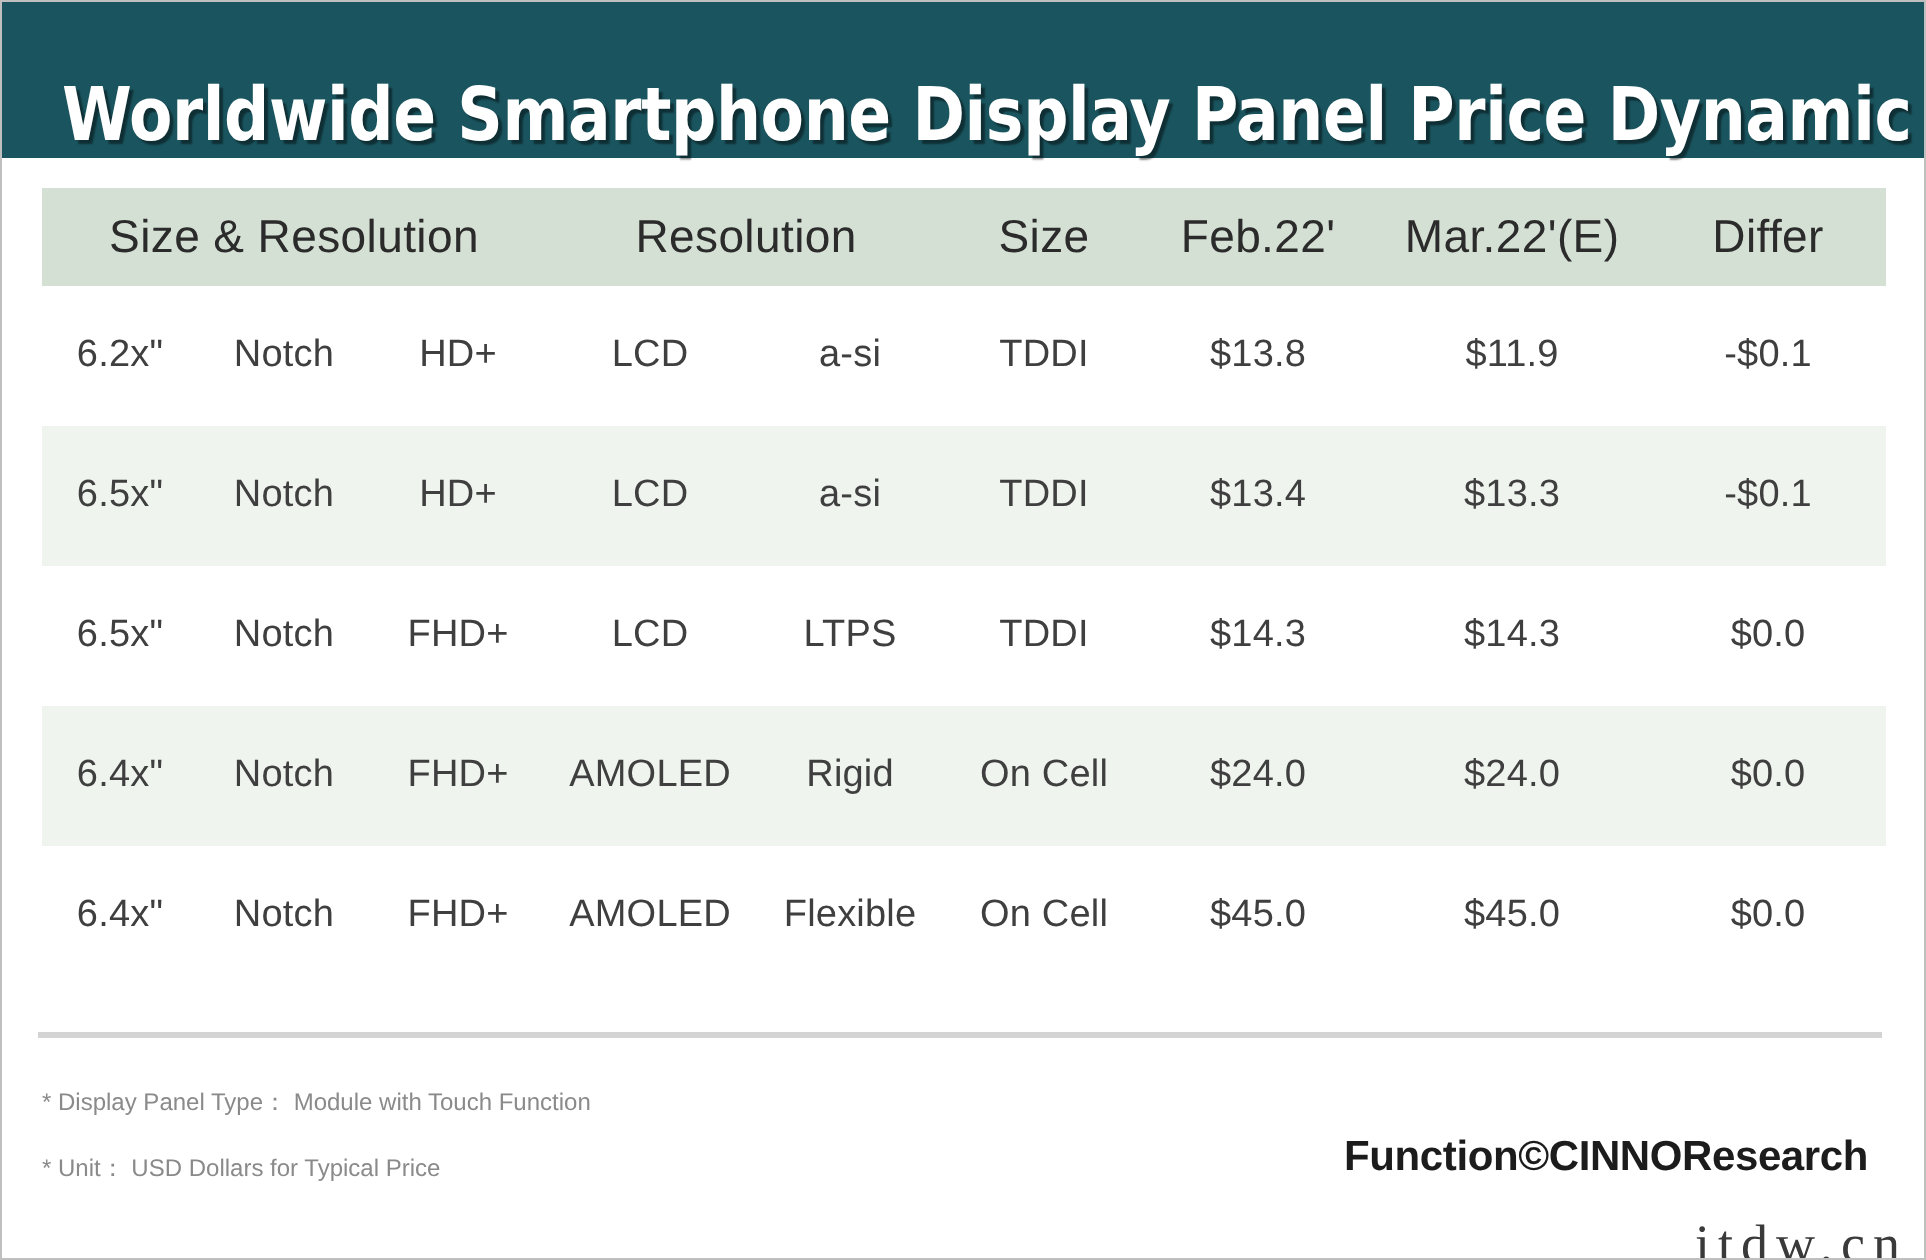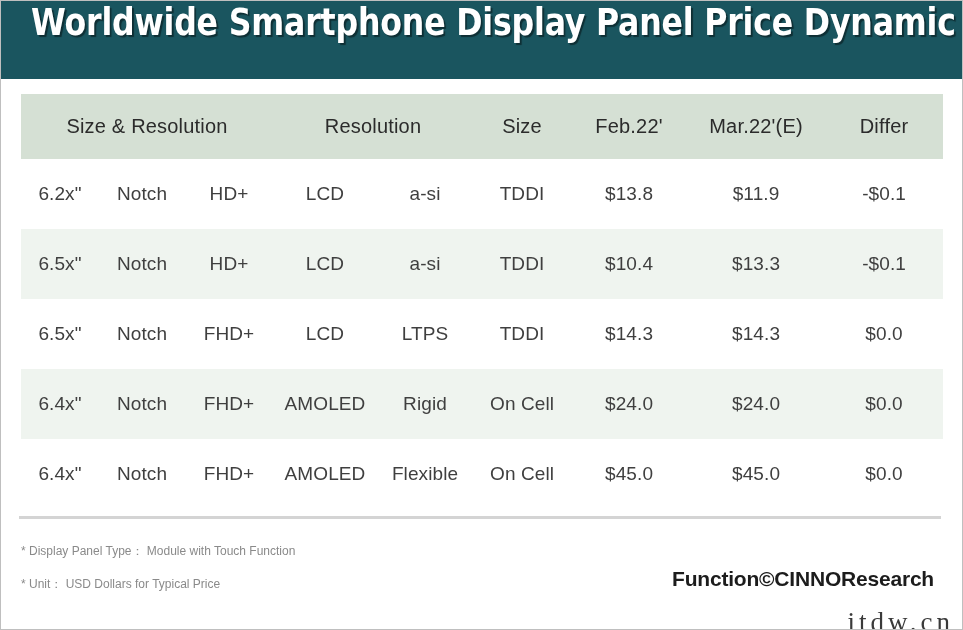--- a/index.html
+++ b/index.html
@@ -22,21 +22,21 @@
 
   
   .title-bar {
     position: absolute;
     left: 0;
     top: 0;
     width: 963px;
     height: 78px;
     background: #1a555f;
     display: flex;
-    align-items: flex-start;
+    align-items: flex-end;
   }
   .title-text {
     margin-left: 30px;
     color: #ffffff;
     font-family: "DejaVu Sans Condensed", "Liberation Sans Narrow", "Liberation Sans", sans-serif;
     font-size: 37px;
     font-weight: bold;
     letter-spacing: -0.2px;
     white-space: nowrap;
     text-shadow: 2px 2px 1px rgba(0,0,0,0.45);
@@ -62,22 +62,22 @@
     padding: 0;
     font-weight: normal;
     text-align: center;
     vertical-align: middle;
     white-space: nowrap;
   }
   thead tr {
     background: #d5e0d4;
   }
   thead th {
-    height: 65px;
-    font-size: 20px;
+    height: 49px;
+    font-size: 23px;
     color: #2b2b2b;
     letter-spacing: 0.2px;
   }
   tbody tr {
     height: 70px;
   }
   tbody tr.even-row {
     background: #eff4ef;
   }
   tbody tr.odd-row {
@@ -190,21 +190,21 @@
           <td>$11.9</td>
           <td>-$0.1</td>
         </tr>
         <tr class="even-row">
           <td>6.5x"</td>
           <td>Notch</td>
           <td>HD+</td>
           <td>LCD</td>
           <td>a-si</td>
           <td>TDDI</td>
-          <td>$10.4</td>
+          <td>$13.4</td>
           <td>$13.3</td>
           <td>-$0.1</td>
         </tr>
         <tr class="odd-row">
           <td>6.5x"</td>
           <td>Notch</td>
           <td>FHD+</td>
           <td>LCD</td>
           <td>LTPS</td>
           <td>TDDI</td>

